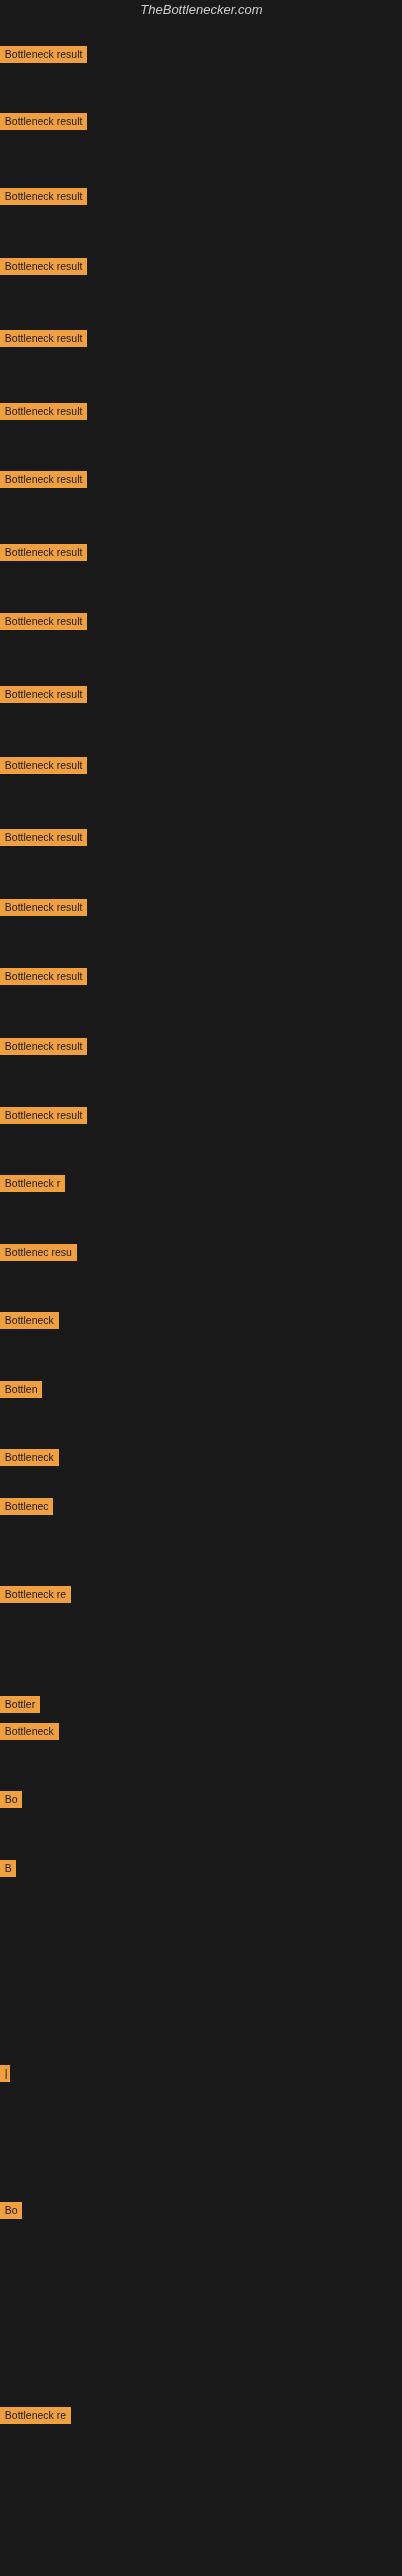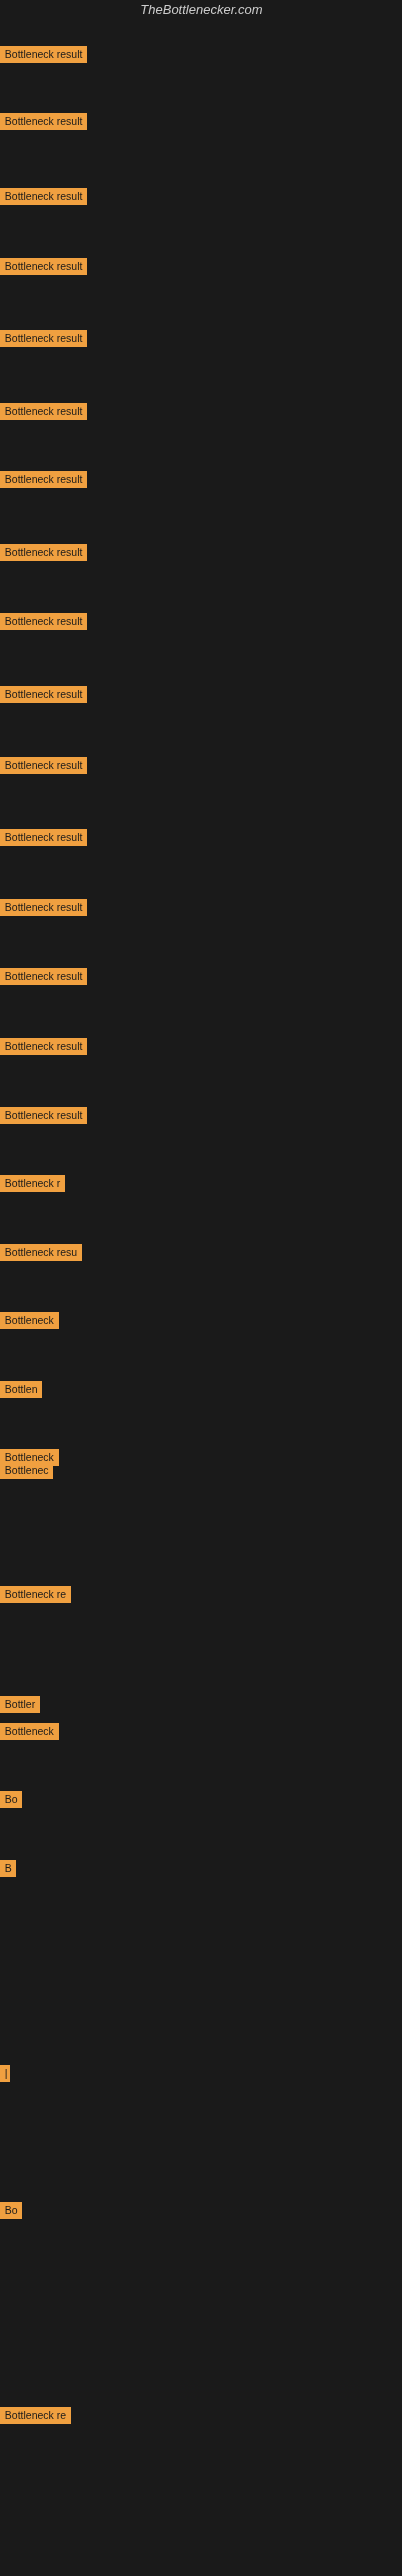--- a/index.html
+++ b/index.html
@@ -56,25 +56,25 @@
     <div class="bottleneck-item" style="top: 544px; left: 0px;"><span class="bottleneck-label" style="max-width: 113px;">Bottleneck result</span></div>
     <div class="bottleneck-item" style="top: 613px; left: 0px;"><span class="bottleneck-label" style="max-width: 113px;">Bottleneck result</span></div>
     <div class="bottleneck-item" style="top: 686px; left: 0px;"><span class="bottleneck-label" style="max-width: 113px;">Bottleneck result</span></div>
     <div class="bottleneck-item" style="top: 757px; left: 0px;"><span class="bottleneck-label" style="max-width: 113px;">Bottleneck result</span></div>
     <div class="bottleneck-item" style="top: 829px; left: 0px;"><span class="bottleneck-label" style="max-width: 113px;">Bottleneck result</span></div>
     <div class="bottleneck-item" style="top: 899px; left: 0px;"><span class="bottleneck-label" style="max-width: 113px;">Bottleneck result</span></div>
     <div class="bottleneck-item" style="top: 968px; left: 0px;"><span class="bottleneck-label" style="max-width: 113px;">Bottleneck result</span></div>
     <div class="bottleneck-item" style="top: 1038px; left: 0px;"><span class="bottleneck-label" style="max-width: 105px;">Bottleneck result</span></div>
     <div class="bottleneck-item" style="top: 1107px; left: 0px;"><span class="bottleneck-label" style="max-width: 105px;">Bottleneck result</span></div>
     <div class="bottleneck-item" style="top: 1175px; left: 0px;"><span class="bottleneck-label" style="max-width: 81px;">Bottleneck r</span></div>
-    <div class="bottleneck-item" style="top: 1244px; left: 0px;"><span class="bottleneck-label" style="max-width: 93px;">Bottleneck resu</span></div>
+    <div class="bottleneck-item" style="top: 1244px; left: 0px;"><span class="bottleneck-label" style="max-width: 93px;">Bottlenec resu</span></div>
     <div class="bottleneck-item" style="top: 1312px; left: 0px;"><span class="bottleneck-label" style="max-width: 72px;">Bottleneck</span></div>
     <div class="bottleneck-item" style="top: 1381px; left: 0px;"><span class="bottleneck-label" style="max-width: 58px;">Bottlen</span></div>
     <div class="bottleneck-item" style="top: 1449px; left: 0px;"><span class="bottleneck-label" style="max-width: 72px;">Bottleneck</span></div>
-    <div class="bottleneck-item" style="top: 1462px; left: 0px;"><span class="bottleneck-label" style="max-width: 68px;">Bottlenec</span></div>
+    <div class="bottleneck-item" style="top: 1498px; left: 0px;"><span class="bottleneck-label" style="max-width: 68px;">Bottlenec</span></div>
     <div class="bottleneck-item" style="top: 1586px; left: 0px;"><span class="bottleneck-label" style="max-width: 87px;">Bottleneck re</span></div>
     <div class="bottleneck-item" style="top: 1654px; left: 0px; margin-top: 42px;"><span class="bottleneck-label" style="max-width: 50px;">Bottler</span></div>
     <div class="bottleneck-item" style="top: 1723px; left: 0px;"><span class="bottleneck-label" style="max-width: 72px;">Bottleneck</span></div>
     <div class="bottleneck-item" style="top: 1791px; left: 0px;"><span class="bottleneck-label" style="max-width: 24px;">Bo</span></div>
     <div class="bottleneck-item" style="top: 1860px; left: 0px;"><span class="bottleneck-label" style="max-width: 16px;">B</span></div>
     <div class="bottleneck-item" style="top: 2065px; left: 0px;"><span class="bottleneck-label" style="max-width: 8px;">|</span></div>
     <div class="bottleneck-item" style="top: 2202px; left: 0px;"><span class="bottleneck-label" style="max-width: 24px;">Bo</span></div>
     <div class="bottleneck-item" style="top: 2407px; left: 0px;"><span class="bottleneck-label" style="max-width: 87px;">Bottleneck re</span></div>
   </div>
 

